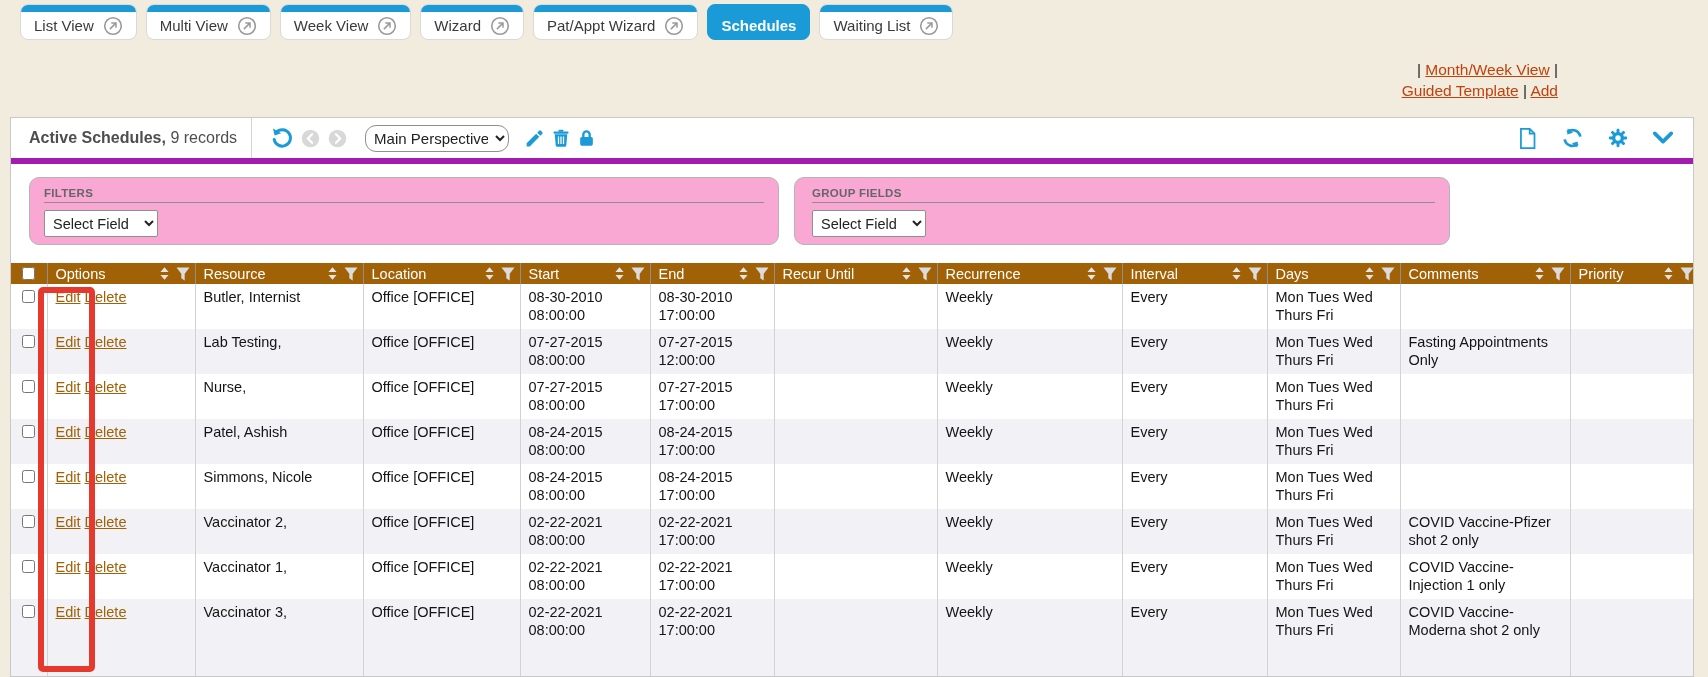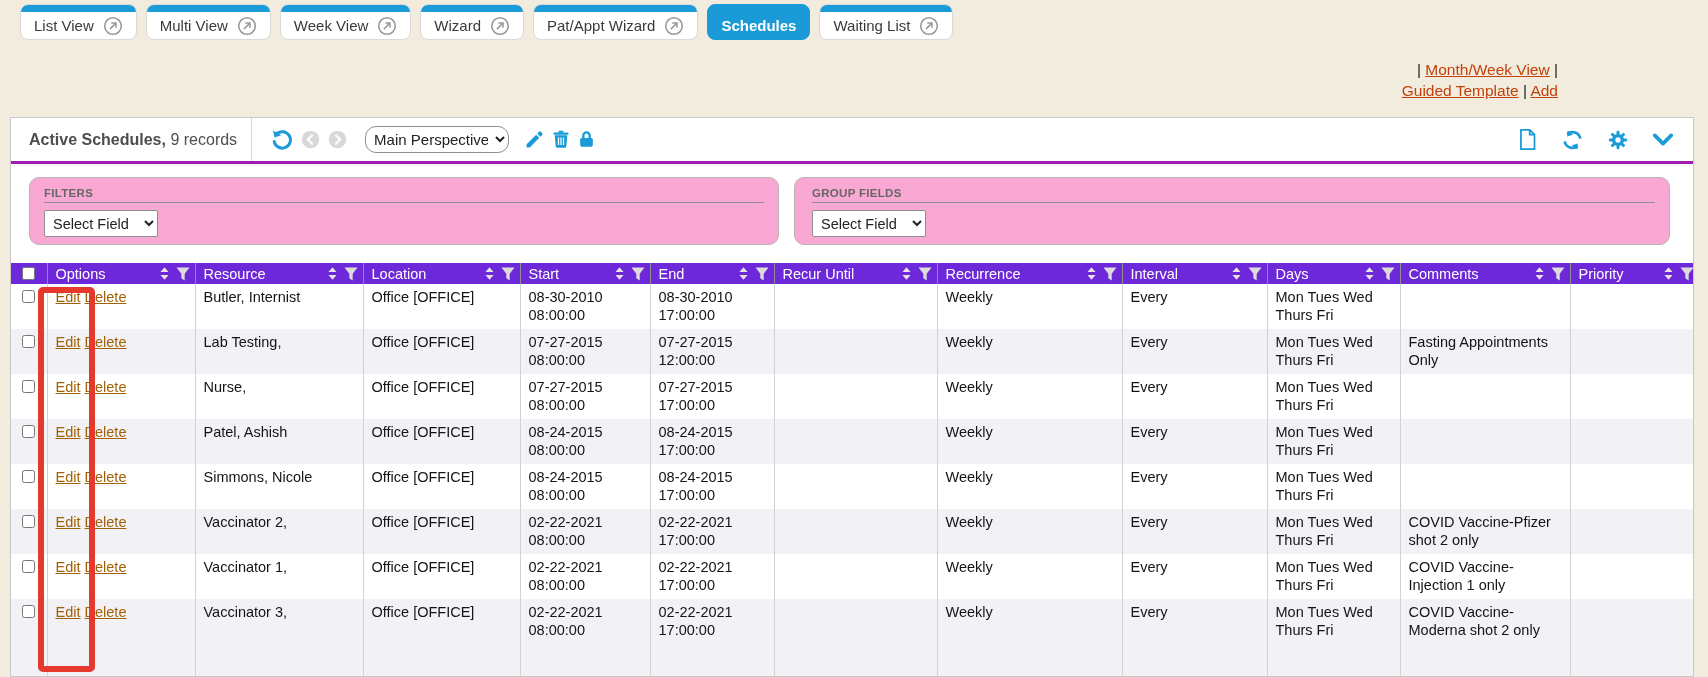--- a/index.html
+++ b/index.html
@@ -17,39 +17,39 @@
   .tab-body { display:flex; align-items:center; gap:9px; padding:0 13px; height:27px; font-size:15px; color:#3a3a3a; white-space:nowrap;justify-content:space-between; }
   .tab.active { border-color:#1a9bd7; background:#1a9bd7; }
   .tab.active .tab-body { color:#fff; font-weight:bold; }
   .help-svg { flex:0 0 auto; }
   
   .top-links { position:absolute; top:59px; right:150px; text-align:right; font-size:15.5px; color:#1c1c1c; line-height:21px; }
   .top-links a { color:#c2410c; text-decoration:underline; cursor:pointer; }
   
   .panel { position:absolute; left:10px; top:117px; width:1684px; height:560px; background:#fff; border:1px solid #c8c8c8; overflow:hidden; }
   
-  .toolbar { height:46px; border-bottom:3px solid #a21caf; display:flex; align-items:center; }
+  .toolbar { height:46px; border-bottom:6px solid #a21caf; display:flex; align-items:center; }
   .tb-title { margin-left:18px; font-size:16px; color:#4e4e4e; white-space:nowrap; }
   .tb-title b { font-weight:bold; }
   .tb-divider { width:1px; align-self:stretch; background:#d5d5d5; margin:0 15px 0 14px; }
   .tb-icon { display:inline-flex; align-items:center; justify-content:center; margin:0 3px; cursor:pointer; }
   .tb-icon.disabled { cursor:default; }
   select { font-family:"Liberation Sans", sans-serif; font-size:15px; color:#222; height:27px; border:1px solid #8f8f8f; border-radius:2px; background:#fff; padding:0 4px; }
   .perspective-select { width:144px; margin:0 12px 0 14px;border-radius:11px; }
   .tb-right { margin-left:auto; margin-right:16px; display:flex; gap:17px; align-items:center; }
   
   .filter-row { display:flex; gap:15px; padding:13px 0 0 18px; }
   .fpanel { border:1px solid #b5b5b5; border-radius:10px; height:68px; padding:9px 14px 0; background:#f9a8d4; }
   .fpanel.filters { width:750px; }
-  .fpanel.groups  { width:876px;padding-left:17px; }
+  .fpanel.groups  { width:656px;padding-left:17px; }
   .fpanel-label { font-size:11.5px; font-weight:bold; color:#666; letter-spacing:.3px; padding-bottom:3px; border-bottom:1px solid #8f8f8f; }
   .fpanel select { margin-top:7px; width:114px; font-size:14.5px; }
   
   .grid { margin-top:18px; border-collapse:collapse; table-layout:fixed; width:1688px; font-size:14.5px; color:#141414; }
-  .grid thead th { background:#6d28d9; color:#fff; font-weight:normal; text-align:left; height:21px; padding:0 5px 0 8px; border-right:1px solid #909090; overflow:hidden; }
+  .grid thead th { background:#a16207; color:#fff; font-weight:normal; text-align:left; height:21px; padding:0 5px 0 8px; border-right:1px solid #909090; overflow:hidden; }
   .th-inner { display:flex; align-items:center; justify-content:space-between; gap:4px; }
   .th-label { white-space:nowrap; overflow:hidden; }
   .th-icons { display:flex; align-items:center; gap:7px; flex:0 0 auto; }
   .grid td { vertical-align:top; padding:5px 8px; border-right:1px solid #d2d2d2; line-height:17.5px; height:44px; overflow:hidden; }
   .grid tbody tr:nth-child(even) { background:#f1f1f6; }
   .grid tbody tr:last-child td { height:86px; }
   .c-check { width:36px; text-align:center; padding:4px 0 0 0 !important; }
   .c-check input { margin:2px 0 0 0; }
   .grid thead .c-check { padding:0 !important; text-align:center; }
   .lnk { color:#a16207; text-decoration:underline; cursor:pointer; }

